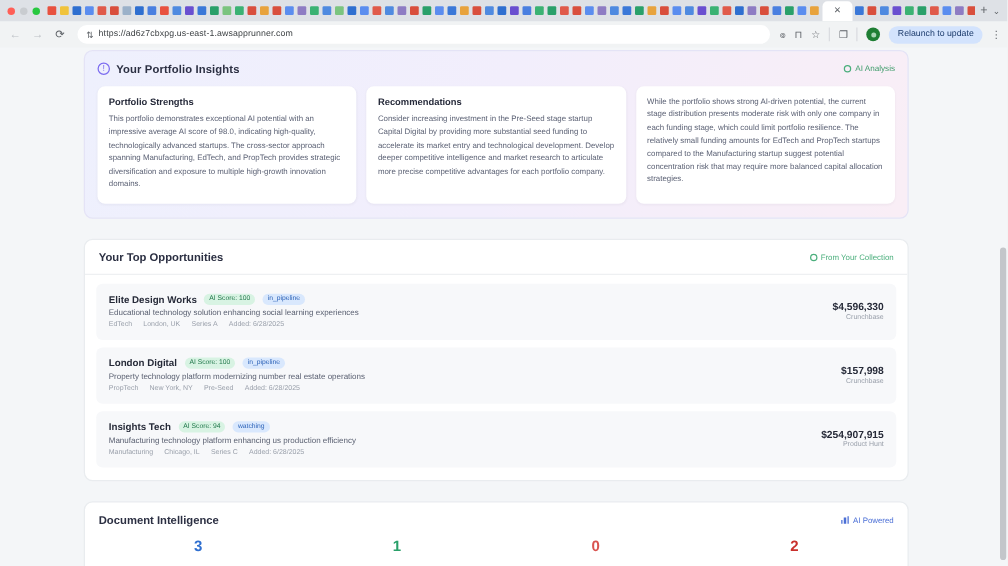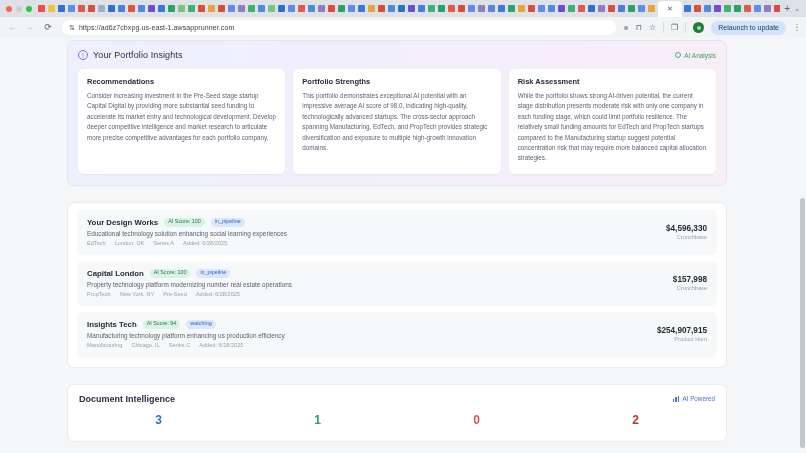--- a/index.html
+++ b/index.html
@@ -112,21 +112,21 @@
     margin-top: 2px;
   }
   .insights-head { display: flex; align-items: center; justify-content: space-between; margin-bottom: 9px; }
   .ins-title { display: flex; align-items: center; gap: 5px; }
   .bulb {
     width: 10px; height: 10px; border-radius: 50%;
     border: 1.2px solid #7c6cf0;
     display: flex; align-items: center; justify-content: center;
     color: #7c6cf0; font-size: 7px; line-height: 1;
   }
-  .ins-title h2 { font-size: 9px; font-weight: normal; color: #2b2f42; letter-spacing: .1px; }
+  .ins-title h2 { font-size: 9px; font-weight: bold; color: #2b2f42; letter-spacing: .1px; }
   .ai-tag { display: flex; align-items: center; gap: 3px; font-size: 6.5px; color: #3f9c6b; }
   .ring { width: 6px; height: 6px; border: 1.1px solid #4caf7d; border-radius: 50%; }
 
   .ins-cards { display: flex; gap: 8px; }
   .ins-card {
     flex: 1 1 0;
     background: #fff;
     border-radius: 6px;
     padding: 8px 9px 10px 9px;
     box-shadow: 0 1px 2px rgba(30,30,60,.05);
@@ -457,60 +457,66 @@
               <span class="bulb">!</span>
               <h2>Your Portfolio Insights</h2>
             </div>
             <div class="ai-tag">
               <span class="ring"></span>
               <span>AI Analysis</span>
             </div>
           </div>
           <div class="ins-cards" id="ins-cards">
               <div class="ins-card">
+                <h3>Portfolio Strengths</h3>
+                <p>This portfolio demonstrates exceptional AI potential with an impressive average AI score of 98.0, indicating high-quality, technologically advanced startups. The cross-sector approach spanning Manufacturing, EdTech, and PropTech provides strategic diversification and exposure to multiple high-growth innovation domains.</p>
+              </div>
+              <div class="ins-card">
                 <h3>Recommendations</h3>
                 <p>Consider increasing investment in the Pre-Seed stage startup Capital Digital by providing more substantial seed funding to accelerate its market entry and technological development. Develop deeper competitive intelligence and market research to articulate more precise competitive advantages for each portfolio company.</p>
               </div>
               <div class="ins-card">
-                <h3>Portfolio Strengths</h3>
-                <p>This portfolio demonstrates exceptional AI potential with an impressive average AI score of 98.0, indicating high-quality, technologically advanced startups. The cross-sector approach spanning Manufacturing, EdTech, and PropTech provides strategic diversification and exposure to multiple high-growth innovation domains.</p>
-              </div>
-              <div class="ins-card">
-                <h3>Risk Assessment</h3>
                 <p>While the portfolio shows strong AI-driven potential, the current stage distribution presents moderate risk with only one company in each funding stage, which could limit portfolio resilience. The relatively small funding amounts for EdTech and PropTech startups compared to the Manufacturing startup suggest potential concentration risk that may require more balanced capital allocation strategies.</p>
               </div>
             </div>
         </section>
 
         <section class="panel">
+          <div class="panel-head">
+            <h2>Your Top Opportunities</h2>
+            <div class="from-tag">
+              <span class="ring"></span>
+              <span>From Your Collection</span>
+            </div>
+          </div>
           <div class="oppo-list" id="oppo-list">
               <div class="oppo">
                 <div class="oppo-left">
                   <div class="oppo-titlerow">
-                    <span class="oppo-name">Your Design Works</span>
+                    <span class="oppo-name">Elite Design Works</span>
                     <span class="badge badge-score">AI Score: 100</span>
                     <span class="badge badge-status">in_pipeline</span>
                   </div>
                   <div class="oppo-desc">Educational technology solution enhancing social learning experiences</div>
                   <div class="oppo-meta">
                     <span>EdTech</span>
                     <span>London, UK</span>
                     <span>Series A</span>
                     <span>Added: 6/28/2025</span>
                   </div>
                 </div>
                 <div class="oppo-right">
                   <div class="oppo-amt">$4,596,330</div>
                   <div class="oppo-src">Crunchbase</div>
                 </div>
               </div>
               <div class="oppo">
                 <div class="oppo-left">
                   <div class="oppo-titlerow">
-                    <span class="oppo-name">Capital London</span>
+                    <span class="oppo-name">London Digital</span>
                     <span class="badge badge-score">AI Score: 100</span>
                     <span class="badge badge-status">in_pipeline</span>
                   </div>
                   <div class="oppo-desc">Property technology platform modernizing number real estate operations</div>
                   <div class="oppo-meta">
                     <span>PropTech</span>
                     <span>New York, NY</span>
                     <span>Pre-Seed</span>
                     <span>Added: 6/28/2025</span>
                   </div>

